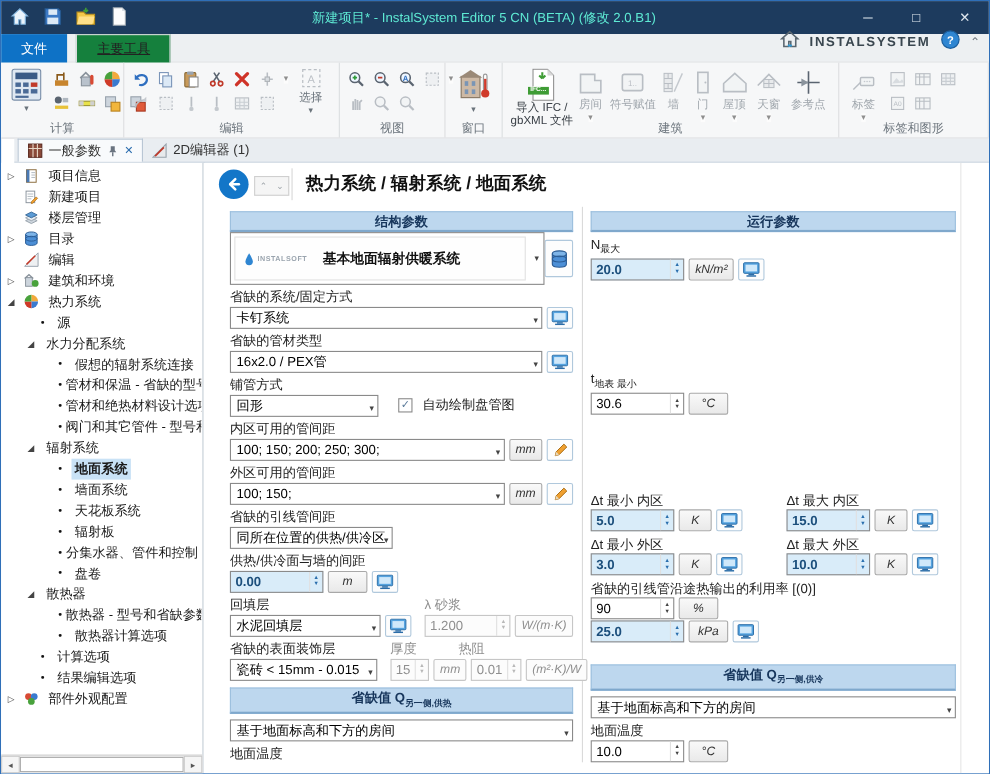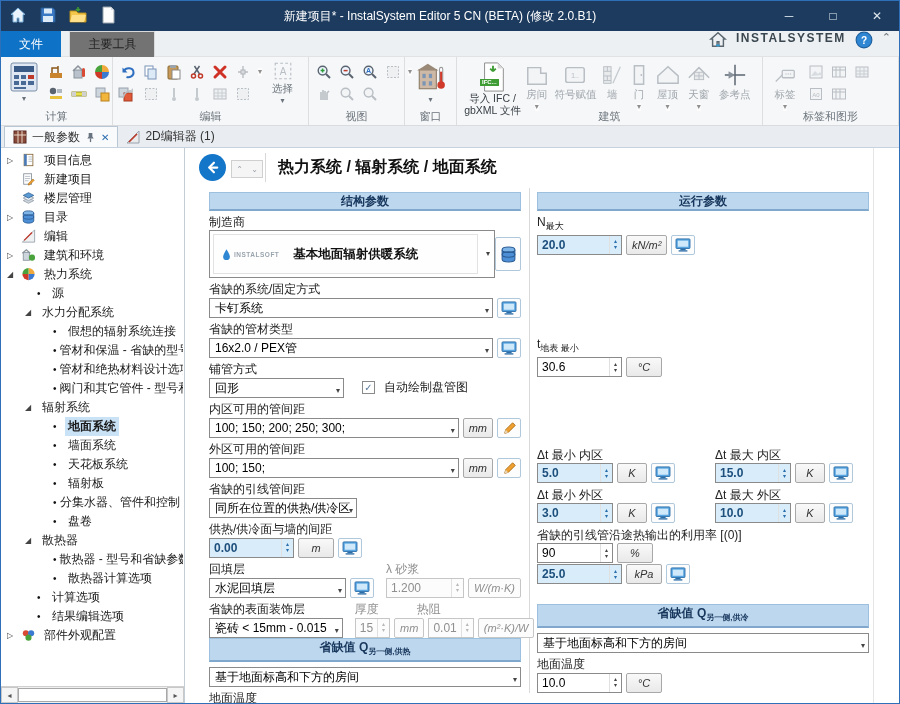--- a/index.html
+++ b/index.html
@@ -5,29 +5,29 @@
   html,body{margin:0;padding:0;background:#666;}
   *{box-sizing:border-box;}
   .win{position:relative;width:900px;height:704px;margin:0 auto;background:#fff;
        border:1px solid #2f6fb8;font-family:"Liberation Sans","DejaVu Sans",sans-serif;overflow:hidden;}
   
   .titlebar{position:absolute;left:0;top:0;right:0;height:30px;background:#1d3b5e;}
   .qa{position:absolute;left:8px;top:5px;display:flex;gap:12px;align-items:center;}
   .qa .qic{width:18px;height:18px;display:inline-block;}
   .qa .qic svg{width:100%;height:100%;}
   .title{position:absolute;left:120px;right:140px;top:0;height:30px;line-height:30px;
-         text-align:center;color:#ffffff;font-size:12px;white-space:nowrap;overflow:hidden;}
+         text-align:center;color:#5eead4;font-size:12px;white-space:nowrap;overflow:hidden;}
   .winctl{position:absolute;right:0;top:0;display:flex;height:30px;}
   .wbtn{width:44px;height:30px;color:#dfe7ee;display:flex;align-items:center;justify-content:center;font-size:12px;}
   
   .tabstrip{position:absolute;top:30px;left:0;right:0;height:26px;background:#edf0f2;border-bottom:1px solid #e0e2e4;}
   .rtab{display:inline-flex;height:26px;align-items:center;padding:0 18px;font-size:12px;vertical-align:top;}
   .rtab.file{background:#0e72c6;color:#fff;}
-  .rtab.act{background:#737373;border:1px solid #d8dadc;border-bottom:none;color:#222;margin-left:4px;}
-  .brandbar{position:absolute;right:8px;top:0;height:14px;display:flex;align-items:flex-start;gap:9px;}
+  .rtab.act{background:#15803d;border:1px solid #d8dadc;border-bottom:none;color:#222;margin-left:4px;text-decoration:underline;}
+  .brandbar{position:absolute;right:8px;top:0;height:14px;display:flex;align-items:flex-end;gap:9px;}
   .brandname{font-size:12px;font-weight:bold;letter-spacing:1.5px;color:#3a4750;}
   .bic{width:18px;height:18px;display:inline-block;}
   .bic svg{width:100%;height:100%;}
   .chev{color:#6a737b;font-size:11px;}
   
   .ribbon{position:absolute;top:56px;left:0;right:0;height:69px;background:#f6f7f8;
           border-bottom:1px solid #d9dbdd;display:flex;}
   .rgroup{position:relative;height:100%;border-right:1px solid #dcdee0;padding:4px 7px 15px;}
   .rlabel{position:absolute;bottom:1px;left:0;right:0;text-align:center;font-size:11px;color:#6a737b;white-space:nowrap;}
   .ric{width:16px;height:16px;display:inline-block;flex:0 0 auto;}
@@ -35,21 +35,21 @@
   .big{width:32px;height:32px;}
   .icrow{display:flex;gap:7px;align-items:center;height:22px;}
   .caret{font-size:8px;color:#6a737b;line-height:1;}
   .caret.dis{color:#b9bec4;}
   .bitem{display:flex;flex-direction:column;align-items:center;width:44px;font-size:10.5px;color:#a0a7ad;gap:1px;padding-top:2px;}
   .bitem .ric{width:24px;height:24px;}
   .ifcblock{display:flex;flex-direction:column;align-items:center;width:62px;font-size:10.5px;color:#3a4047;line-height:1.15;position:relative;padding-top:1px;}
   .ifcblock .ric{width:30px;height:30px;}
   .ifcbadge{position:absolute;left:16px;top:18px;background:#3f9c35;color:#fff;font-size:6px;font-weight:bold;padding:0 2px;}
   
-  .doctabs{position:absolute;top:125px;left:0;right:0;height:22px;background:#e9edf1;border-bottom:1px solid #c6d2dd;display:flex;align-items:flex-end;padding-left:3px;}
+  .doctabs{position:absolute;top:125px;left:12px;right:0;height:22px;background:#e9edf1;border-bottom:1px solid #c6d2dd;display:flex;align-items:flex-end;padding-left:3px;}
   .dtab{display:flex;align-items:center;gap:5px;height:21px;padding:0 8px;font-size:12px;color:#333;}
   .dtab.act{background:#f8fafc;border:1px solid #b9c6d4;border-bottom:none;}
   .dtic{width:14px;height:14px;display:inline-block;}
   .dtic svg{width:100%;height:100%;}
   .dx{color:#2a6cae;font-size:10px;font-weight:bold;}
   
   .sidebar{position:absolute;top:147px;left:0;width:184px;bottom:0;background:#fff;border-right:1px solid #c3cdd6;}
   .tree{position:absolute;top:3px;left:0;right:1px;bottom:18px;overflow:hidden;}
   .trow{height:19px;display:flex;align-items:center;font-size:12px;color:#1a1a1a;white-space:nowrap;}
   .exp{width:14px;font-size:8px;color:#444;}
@@ -649,21 +649,20 @@
       <div class="mbtn">⌄</div>
     </div>
     <div class="hsep"></div>
     <div class="ptitle">热力系统 / 辐射系统 / 地面系统</div>
     <div class="vdiv"></div>
     <div class="rdiv"></div>
 
     <div class="colL">
       <div class="sechdr">结构参数</div>
 
-      <div class="flab">制造商</div>
       <div class="bigrow">
         <div class="bigcombo">
           <div class="bigin">
             <span class="mfglogo">
               <span style="width:9px;height:13px;display:inline-block;"><svg viewBox="0 0 12 16">
                     <path d="M6 1C6 1 1.5 8 1.5 11a4.5 4.5 0 0 0 9 0C10.5 8 6 1 6 1z" fill="#2f86d2"></path>
                   </svg></span>
               <span>INSTALSOFT</span>
             </span>
             <span class="mfgval">基本地面辐射供暖系统</span>

